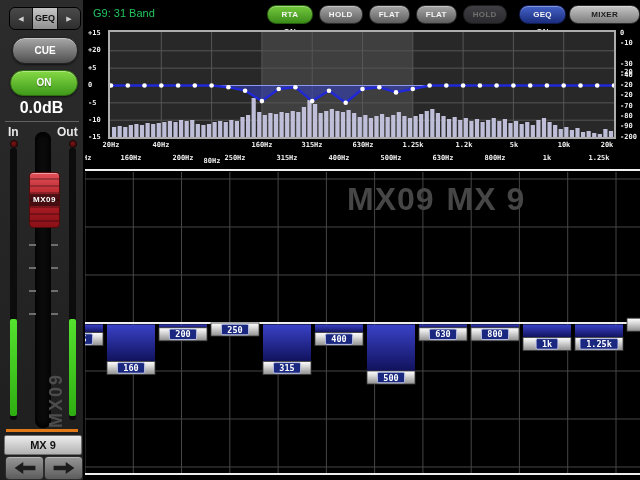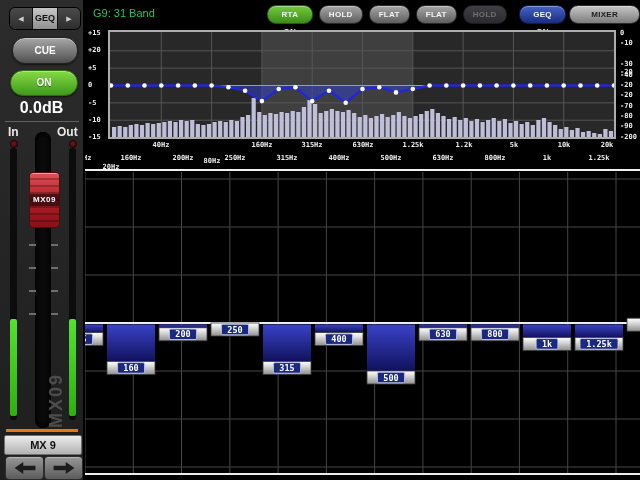--- a/index.html
+++ b/index.html
@@ -300,21 +300,21 @@
         <span class="axlab " style="left: 535px; top: 39.38px;">-10</span>
         <span class="axlab " style="left: 535px; top: 49.76px; margin-top: 18px;">-20</span>
         <span class="axlab " style="left: 535px; top: 60.14px;">-30</span>
         <span class="axlab " style="left: 535px; top: 70.52px;">-40</span>
         <span class="axlab " style="left: 535px; top: 80.9px;">-20</span>
         <span class="axlab " style="left: 535px; top: 91.28px;">-20</span>
         <span class="axlab " style="left: 535px; top: 101.66px;">-70</span>
         <span class="axlab " style="left: 535px; top: 112.04px;">-80</span>
         <span class="axlab " style="left: 535px; top: 122.42px; text-align: right;">-90</span>
         <span class="axlab " style="left: 535px; top: 132.8px;">-200</span>
-        <span class="axlab cxlab" style="left: 8px; top: 141px; margin-top: 22px;">20Hz</span>
+        <span class="axlab cxlab" style="left: 8px; top: 141px;">20Hz</span>
         <span class="axlab cxlab" style="left: 58px; top: 141px;">40Hz</span>
         <span class="axlab cxlab" style="left: 109px; top: 141px; margin-top: 16px;">80Hz</span>
         <span class="axlab cxlab" style="left: 159px; top: 141px;">160Hz</span>
         <span class="axlab cxlab" style="left: 209px; top: 141px;">315Hz</span>
         <span class="axlab cxlab" style="left: 260px; top: 141px;">630Hz</span>
         <span class="axlab cxlab" style="left: 310px; top: 141px;">1.25k</span>
         <span class="axlab cxlab" style="left: 361px; top: 141px;">1.2k</span>
         <span class="axlab cxlab" style="left: 411px; top: 141px;">5k</span>
         <span class="axlab cxlab" style="left: 461px; top: 141px;">10k</span>
         <span class="axlab cxlab" style="left: 504px; top: 141px;">20k</span>
@@ -326,20 +326,23 @@
         <span class="axlab cxlab" style="left: 236px; top: 154px;">400Hz</span>
         <span class="axlab cxlab" style="left: 288px; top: 154px;">500Hz</span>
         <span class="axlab cxlab" style="left: 340px; top: 154px;">630Hz</span>
         <span class="axlab cxlab" style="left: 392px; top: 154px;">800Hz</span>
         <span class="axlab cxlab" style="left: 444px; top: 154px;">1k</span>
         <span class="axlab cxlab" style="left: 496px; top: 154px;">1.25k</span>
       </div>
 
     <div id="wsep"></div>
 
+    <div id="lowwm">
+      <span>MX09</span><span>MX 9</span>
+    </div>
     <svg id="lowersvg" width="555" height="301" viewBox="0 0 555 301">
         <defs>
           <linearGradient id="bgrad" x1="0" y1="0" x2="0" y2="1">
             <stop offset="0" stop-color="#3a42c8"></stop>
             <stop offset="1" stop-color="#10125c"></stop>
           </linearGradient>
           <linearGradient id="hgrad" x1="0" y1="0" x2="0" y2="1">
             <stop offset="0" stop-color="#ffffff"></stop>
             <stop offset="0.3" stop-color="#e2e2e2"></stop>
             <stop offset="1" stop-color="#8f8f8f"></stop>

